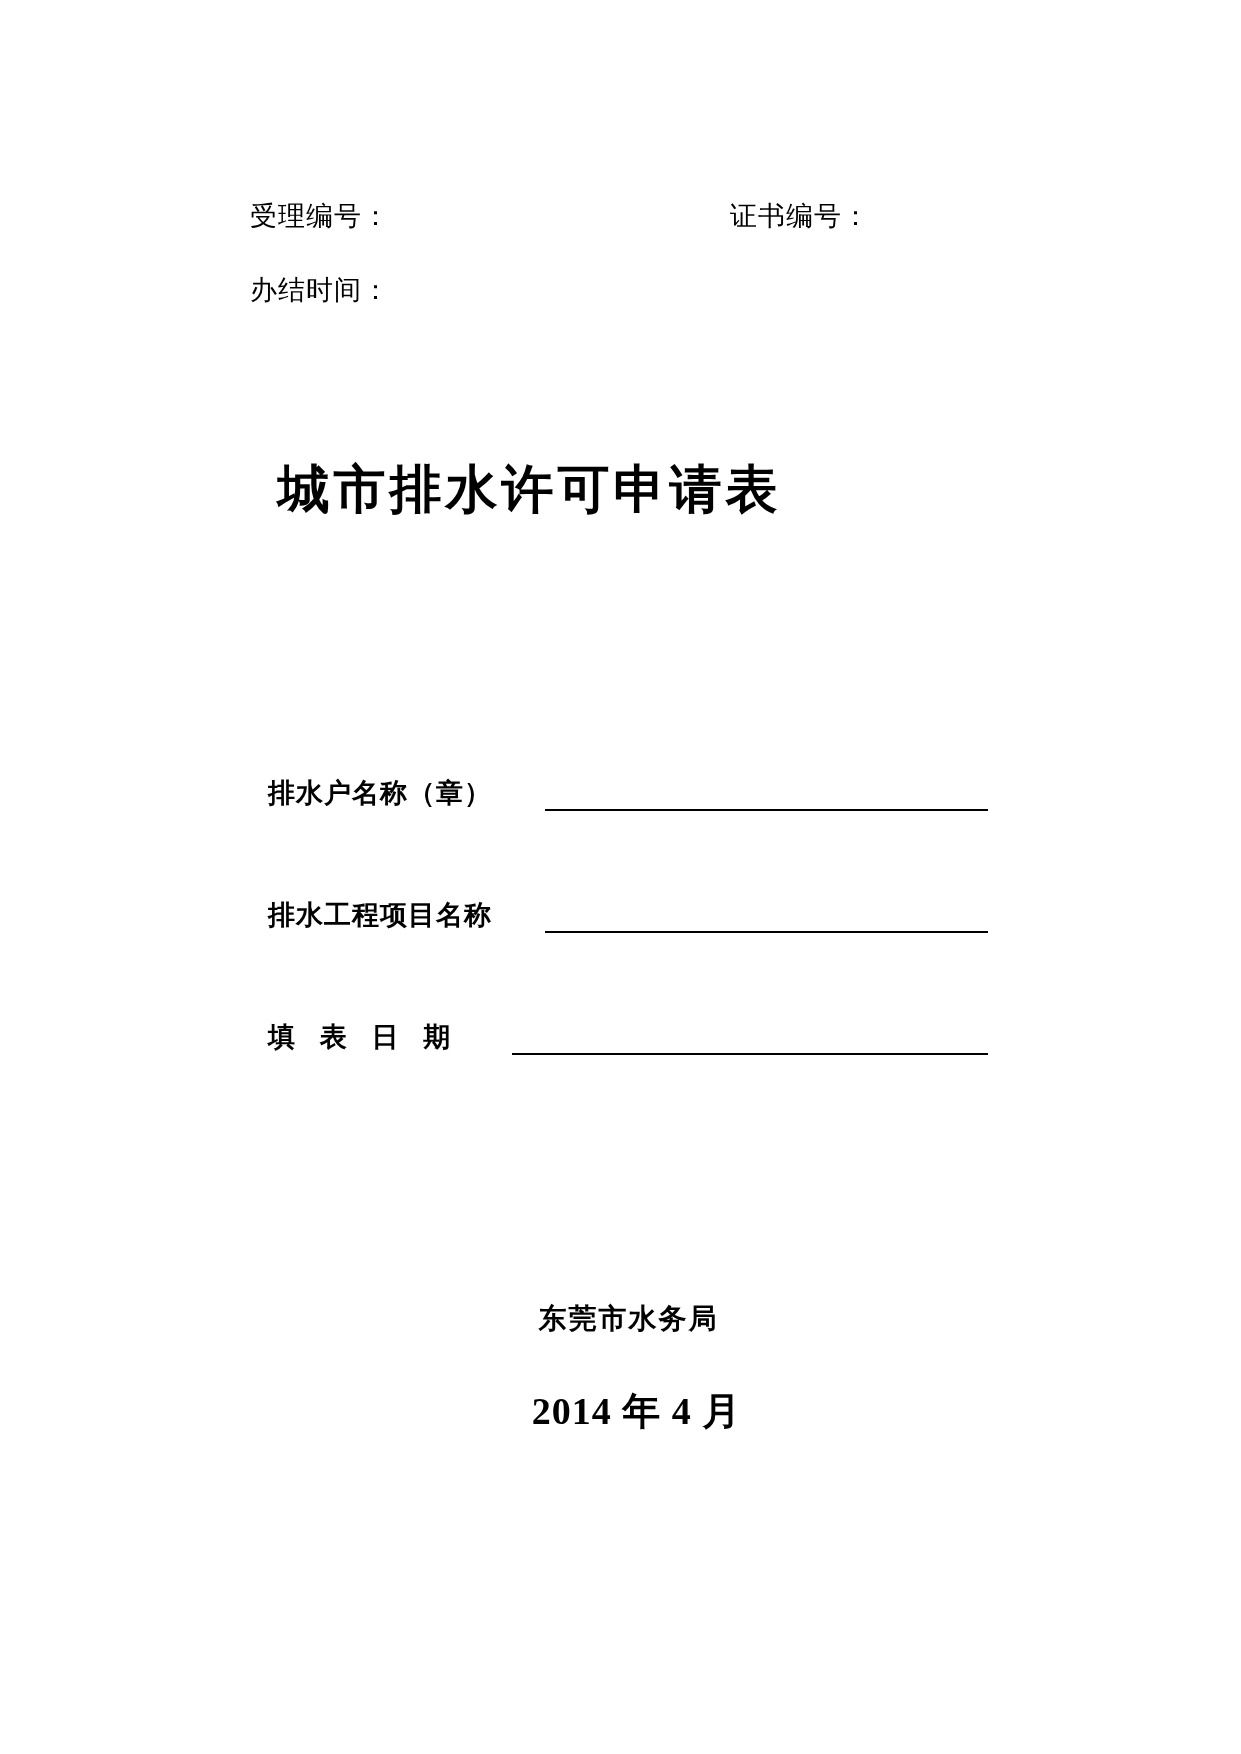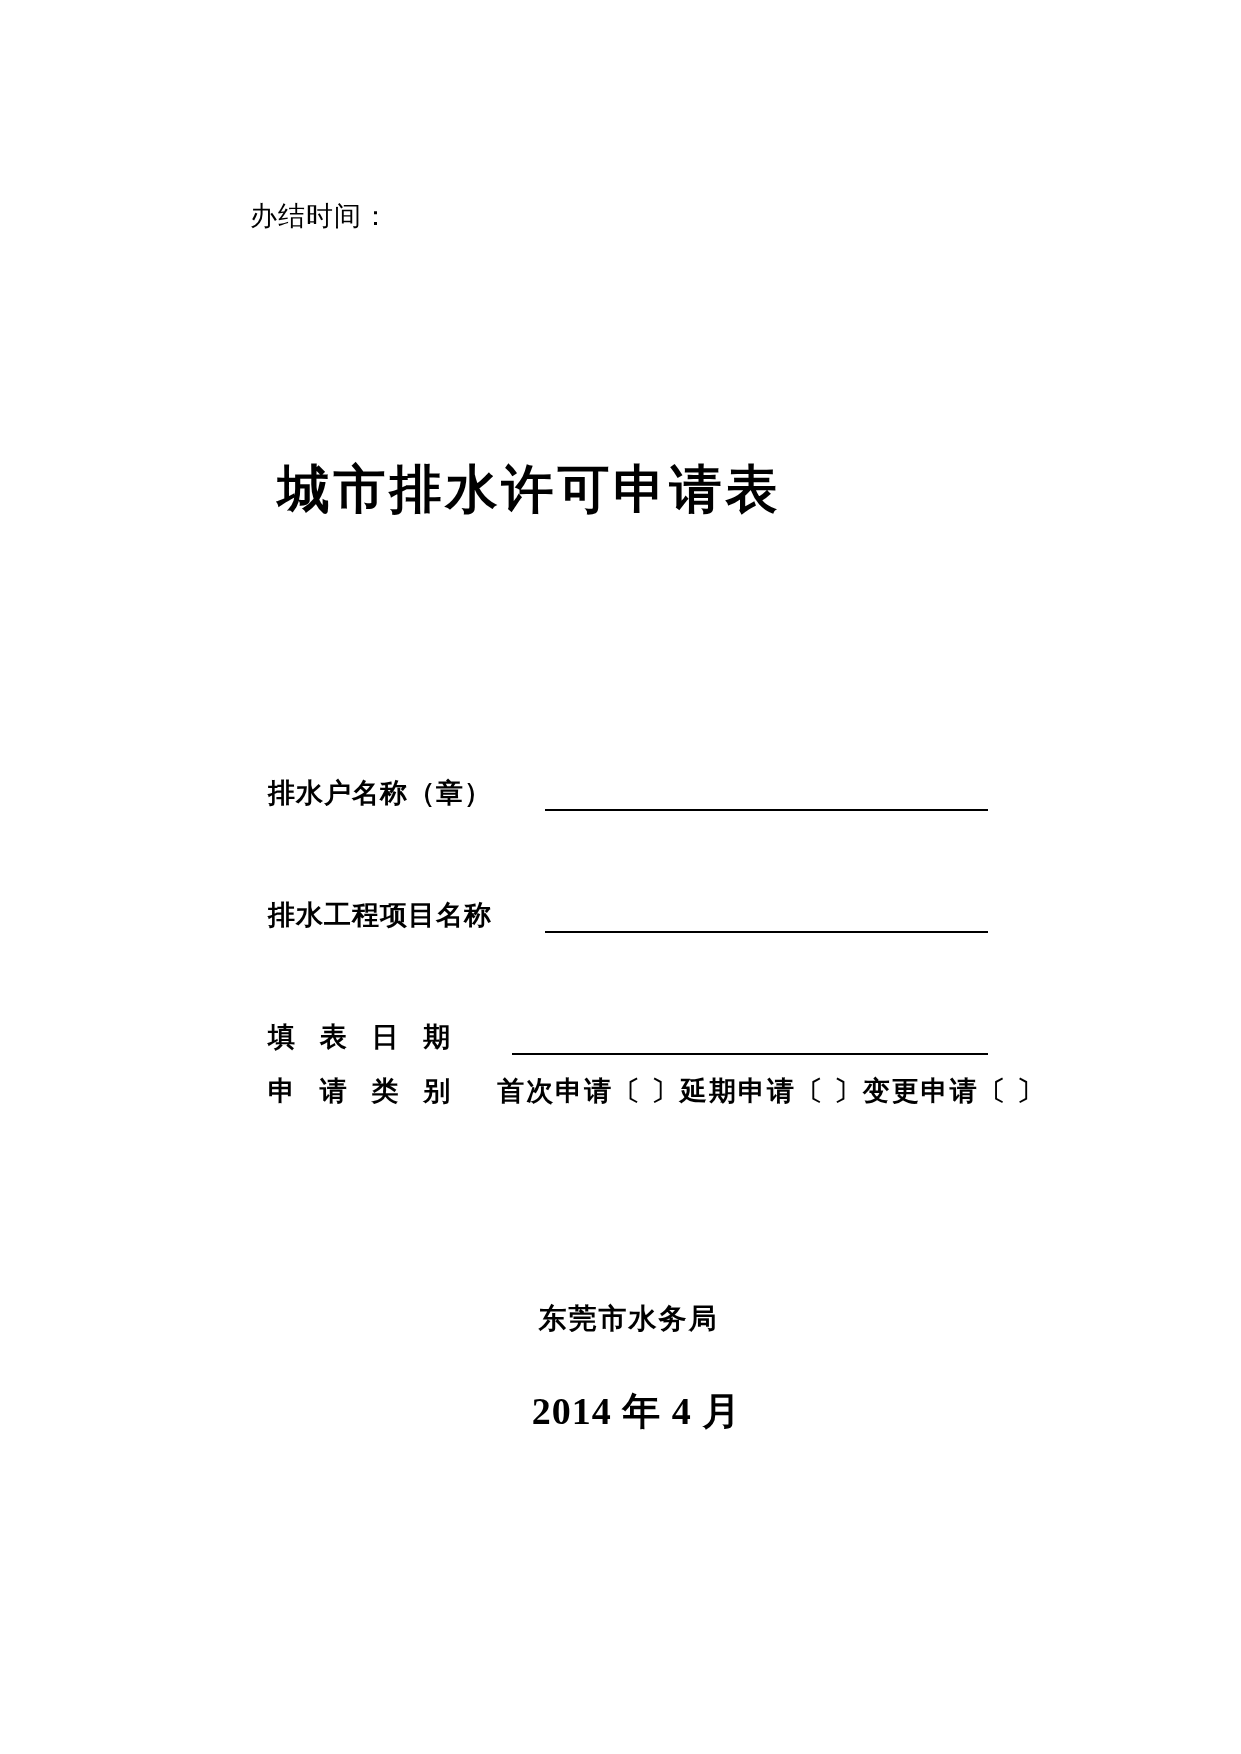--- a/index.html
+++ b/index.html
@@ -132,20 +132,24 @@
     padding-left: 32px;
   }
 </style>
 </head>
 <body>
 
 <div class="page">
 
   <div class="header-block">
     <div class="header-row">
+      <span class="header-left">受理编号：</span>
+      <span class="header-right">证书编号：</span>
+    </div>
+    <div class="header-row">
       <span class="header-right">办结时间：</span>
     </div>
   </div>
 
   <div class="doc-title">城市排水许可申请表</div>
 
   <div class="fields">
 
     <div class="field-row">
       <span class="field-label">排水户名称（章）</span>
@@ -157,23 +161,19 @@
       <span class="field-rule"></span>
     </div>
 
     <div class="field-row last">
       <span class="field-label spaced">填 表 日 期</span>
       <span class="field-rule"></span>
     </div>
 
   </div>
 
-  <div class="apply-type">
-    <span class="label">申 请 类 别</span>
-    <span class="options">首次申请〔 〕延期申请〔 〕变更申请〔 〕</span>
-  </div>
 
   <div class="footer">
     <div class="footer-org">东莞市水务局</div>
     <div class="footer-date">2014 年 4 月</div>
   </div>
 
 </div>
 
 </body></html>

